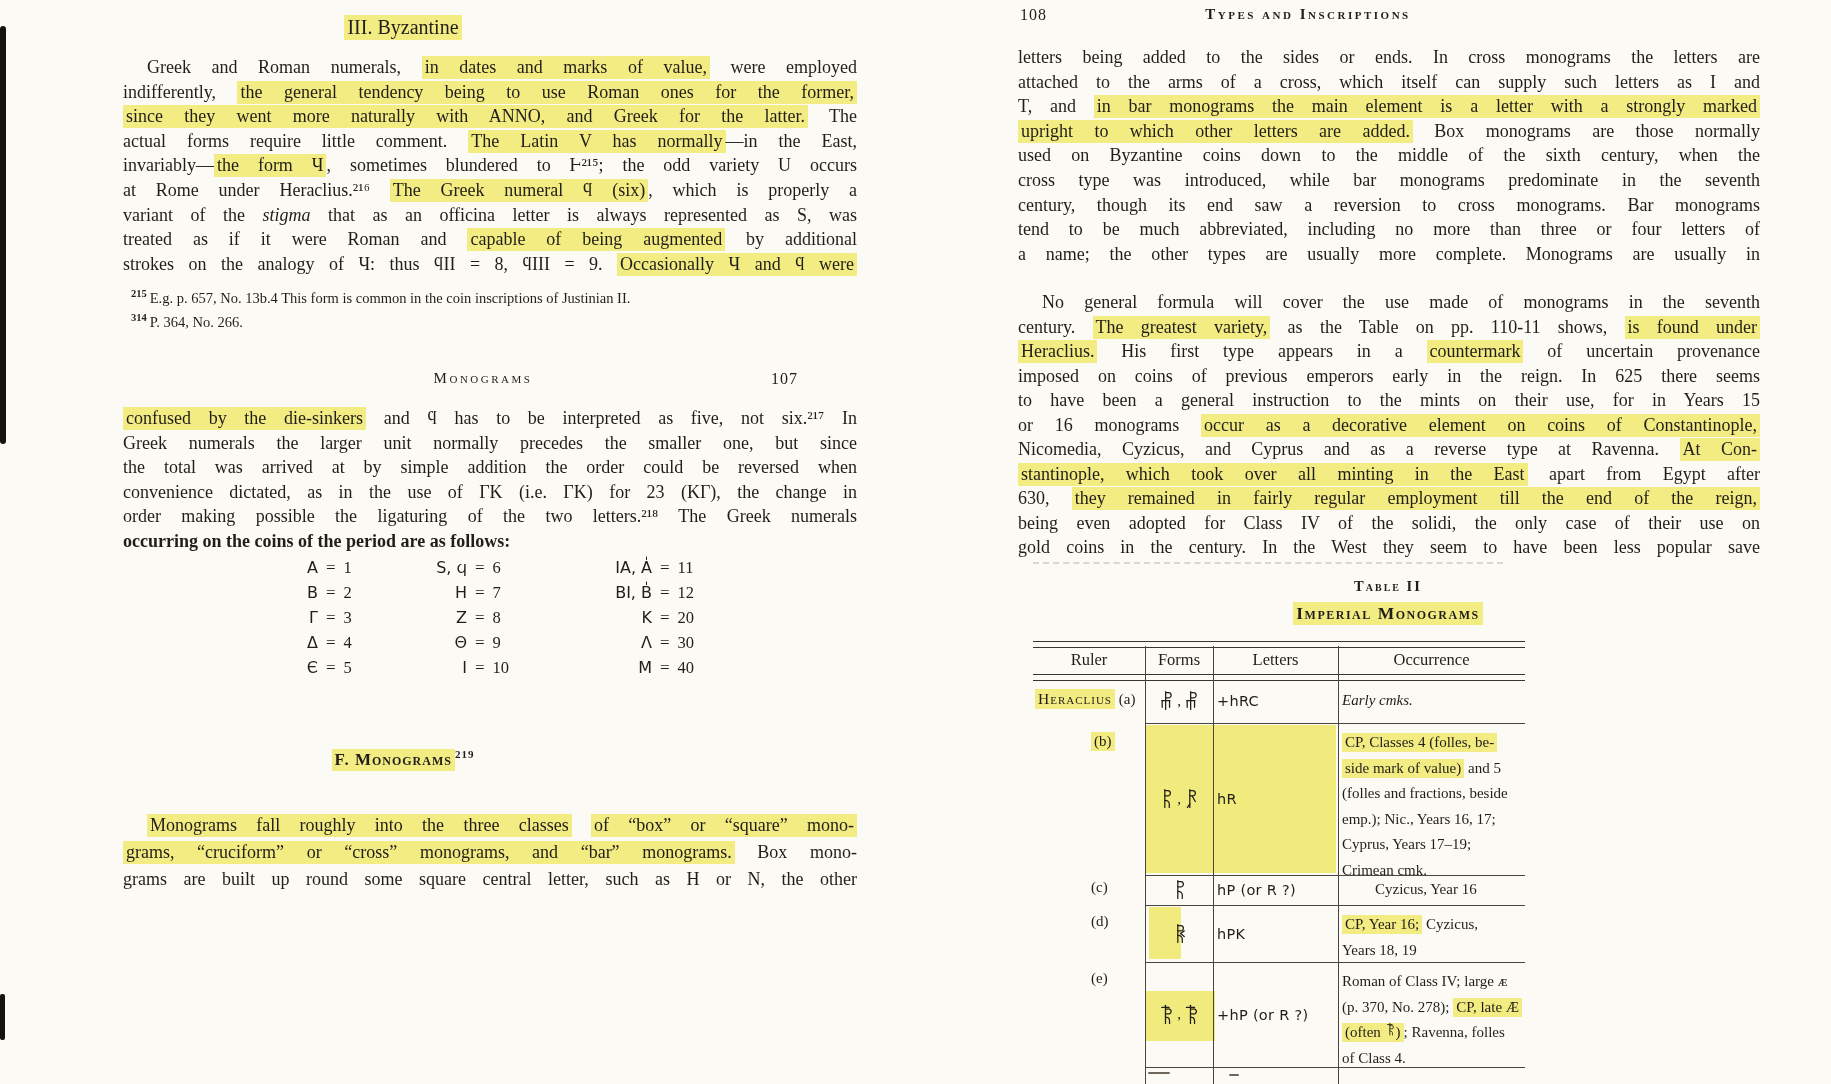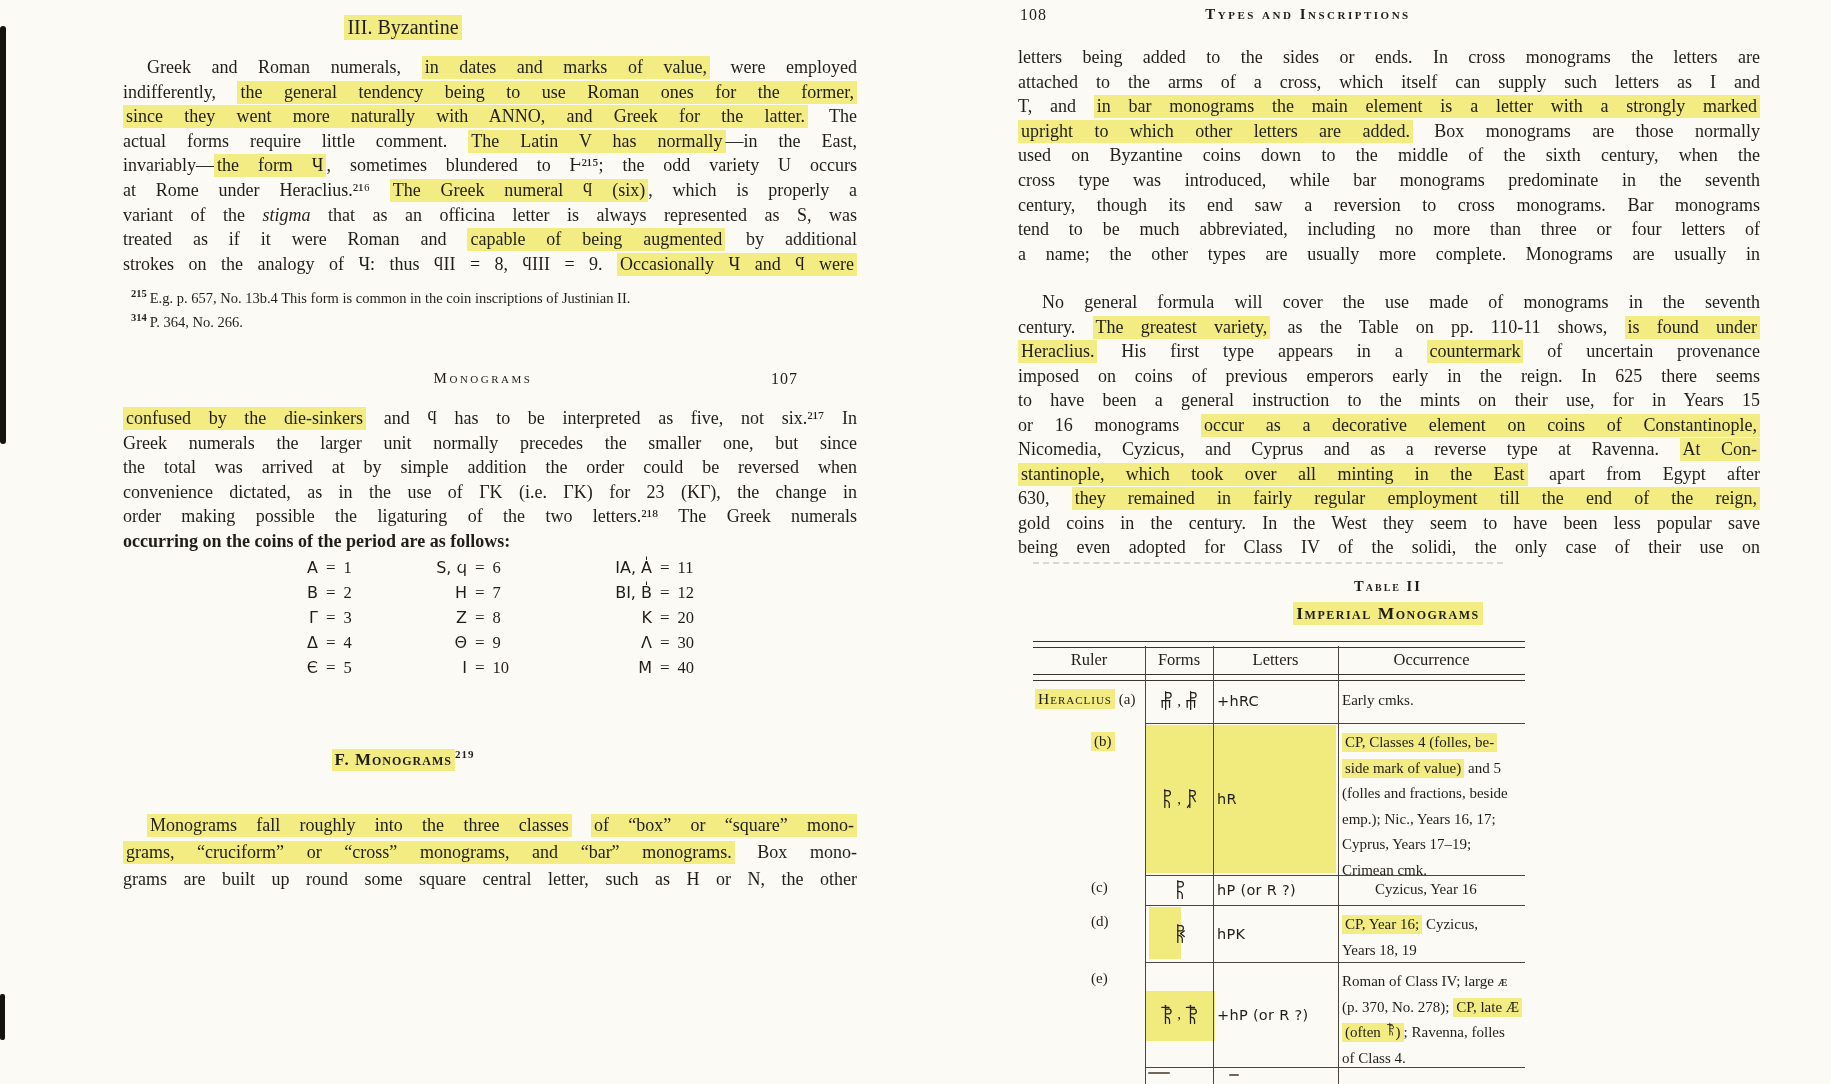--- a/index.html
+++ b/index.html
@@ -228,22 +228,22 @@
     <div class="para" id="rp-para2">
         <div class="line"><span class="ind"></span>No general formula will cover the use made of monograms in the seventh</div>
         <div class="line">century. <span class="hl">The greatest variety,</span> as the Table on pp. 110-11 shows, <span class="hl">is found under</span></div>
         <div class="line"><span class="hl">Heraclius.</span> His first type appears in a <span class="hl">countermark</span> of uncertain provenance</div>
         <div class="line">imposed on coins of previous emperors early in the reign. In 625 there seems</div>
         <div class="line">to have been a general instruction to the mints on their use, for in Years 15</div>
         <div class="line">or 16 monograms <span class="hl">occur as a decorative element on coins of Constantinople,</span></div>
         <div class="line">Nicomedia, Cyzicus, and Cyprus and as a reverse type at Ravenna. <span class="hl">At Con-</span></div>
         <div class="line"><span class="hl">stantinople, which took over all minting in the East</span> apart from Egypt after</div>
         <div class="line">630, <span class="hl">they remained in fairly regular employment till the end of the reign,</span></div>
+        <div class="line">being even adopted for Class IV of the solidi, the only case of their use on</div>
         <div class="line">gold coins in the century. In the West they seem to have been less popular save</div>
-        <div class="line">being even adopted for Class IV of the solidi, the only case of their use on</div>
       </div>
     <div id="rp-artifact"></div>
     <div id="rp-caption" class="sc">Table II</div>
     <div id="rp-subcaption"><span class="hl sc">Imperial Monograms</span></div>
     <div id="mono-table">
         <div class="drule" style="top: 0px;"></div>
         <div class="drule" style="top: 33px;"></div>
         <div class="vline" style="left: 112px;"></div>
         <div class="vline" style="left: 180px;"></div>
         <div class="vline" style="left: 305px;"></div>
@@ -273,21 +273,21 @@
           <span class="glyph-sep">, </span>
           <svg viewBox="0 0 20 26" width="17" height="22" class="mt-glyph">
             <path d="M9 2 V23" fill="none" stroke="#211e1a" stroke-width="1.5" stroke-linecap="round"></path>
             <path d="M9 3 H12.3 A3.2 3.2 0 1 1 12.3 9.4 H9" fill="none" stroke="#211e1a" stroke-width="1.5" stroke-linecap="round"></path>
             <path d="M4.5 12.5 H14" fill="none" stroke="#211e1a" stroke-width="1.5" stroke-linecap="round"></path>
             <path d="M4.9 12.5 V20.5" fill="none" stroke="#211e1a" stroke-width="1.5" stroke-linecap="round"></path>
             <path d="M13.6 12.5 V20.5" fill="none" stroke="#211e1a" stroke-width="1.5" stroke-linecap="round"></path>
           </svg>
         </div>
         <div class="cell cell-flex letters" style="left: 184px; top: 38px; width: 120px; height: 44px;">+hRC</div>
-        <div class="cell cell-flex" style="left: 309px; top: 38px; width: 183px; height: 44px;">
+        <div class="cell cell-flex" style="left: 309px; top: 38px; width: 183px; height: 44px; font-style: italic;">
           <div class="occ-line">Early cmks.</div>
         </div>
         <div class="cell" style="left: 58px; top: 92px; width: 44px;"><span class="hl">(b)</span></div>
         <div class="cell cell-flex" style="left: 112px; top: 82px; width: 68px; height: 152px; justify-content: center;">
           <svg viewBox="0 0 20 26" width="17" height="22" class="mt-glyph">
             <path d="M8 2 V23" fill="none" stroke="#211e1a" stroke-width="1.5" stroke-linecap="round"></path>
             <path d="M8 3 H11.4 A3.2 3.2 0 1 1 11.4 9.4 H8" fill="none" stroke="#211e1a" stroke-width="1.5" stroke-linecap="round"></path>
             <path d="M8 14.5 C11.5 14.5 13.3 16.5 13.3 19 V23" fill="none" stroke="#211e1a" stroke-width="1.5" stroke-linecap="round"></path>
           </svg>
           <span class="glyph-sep">, </span>

